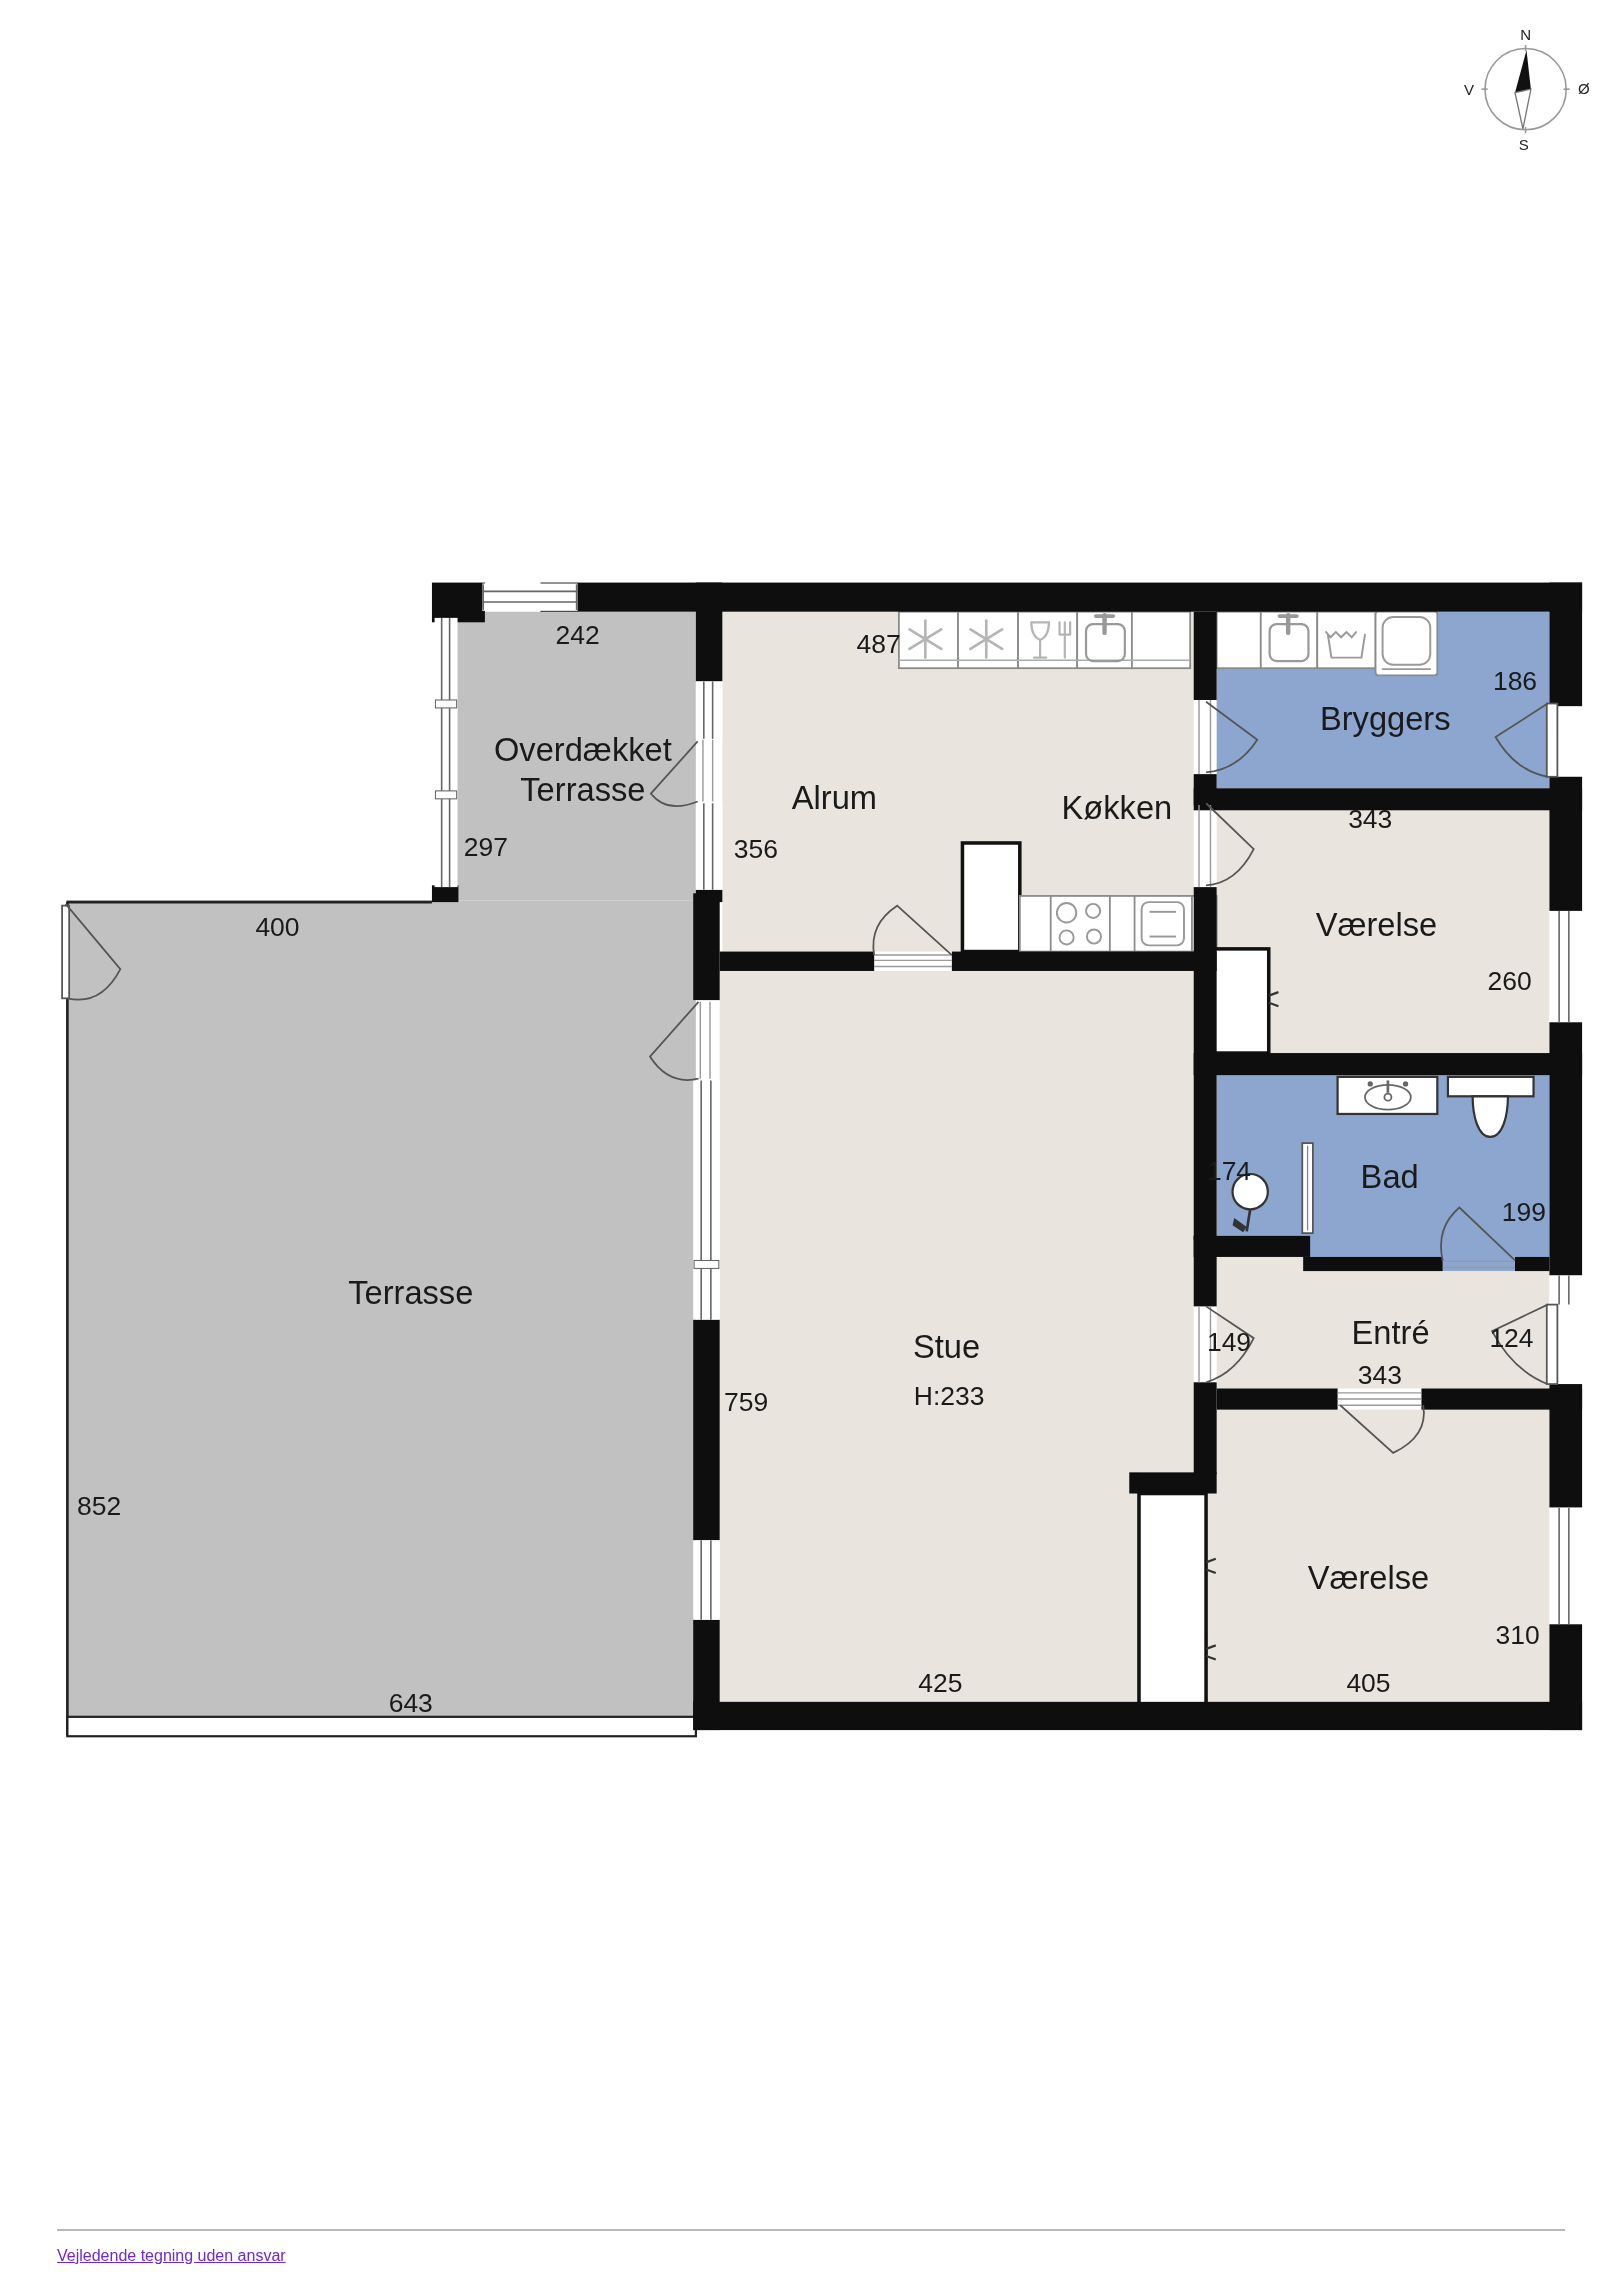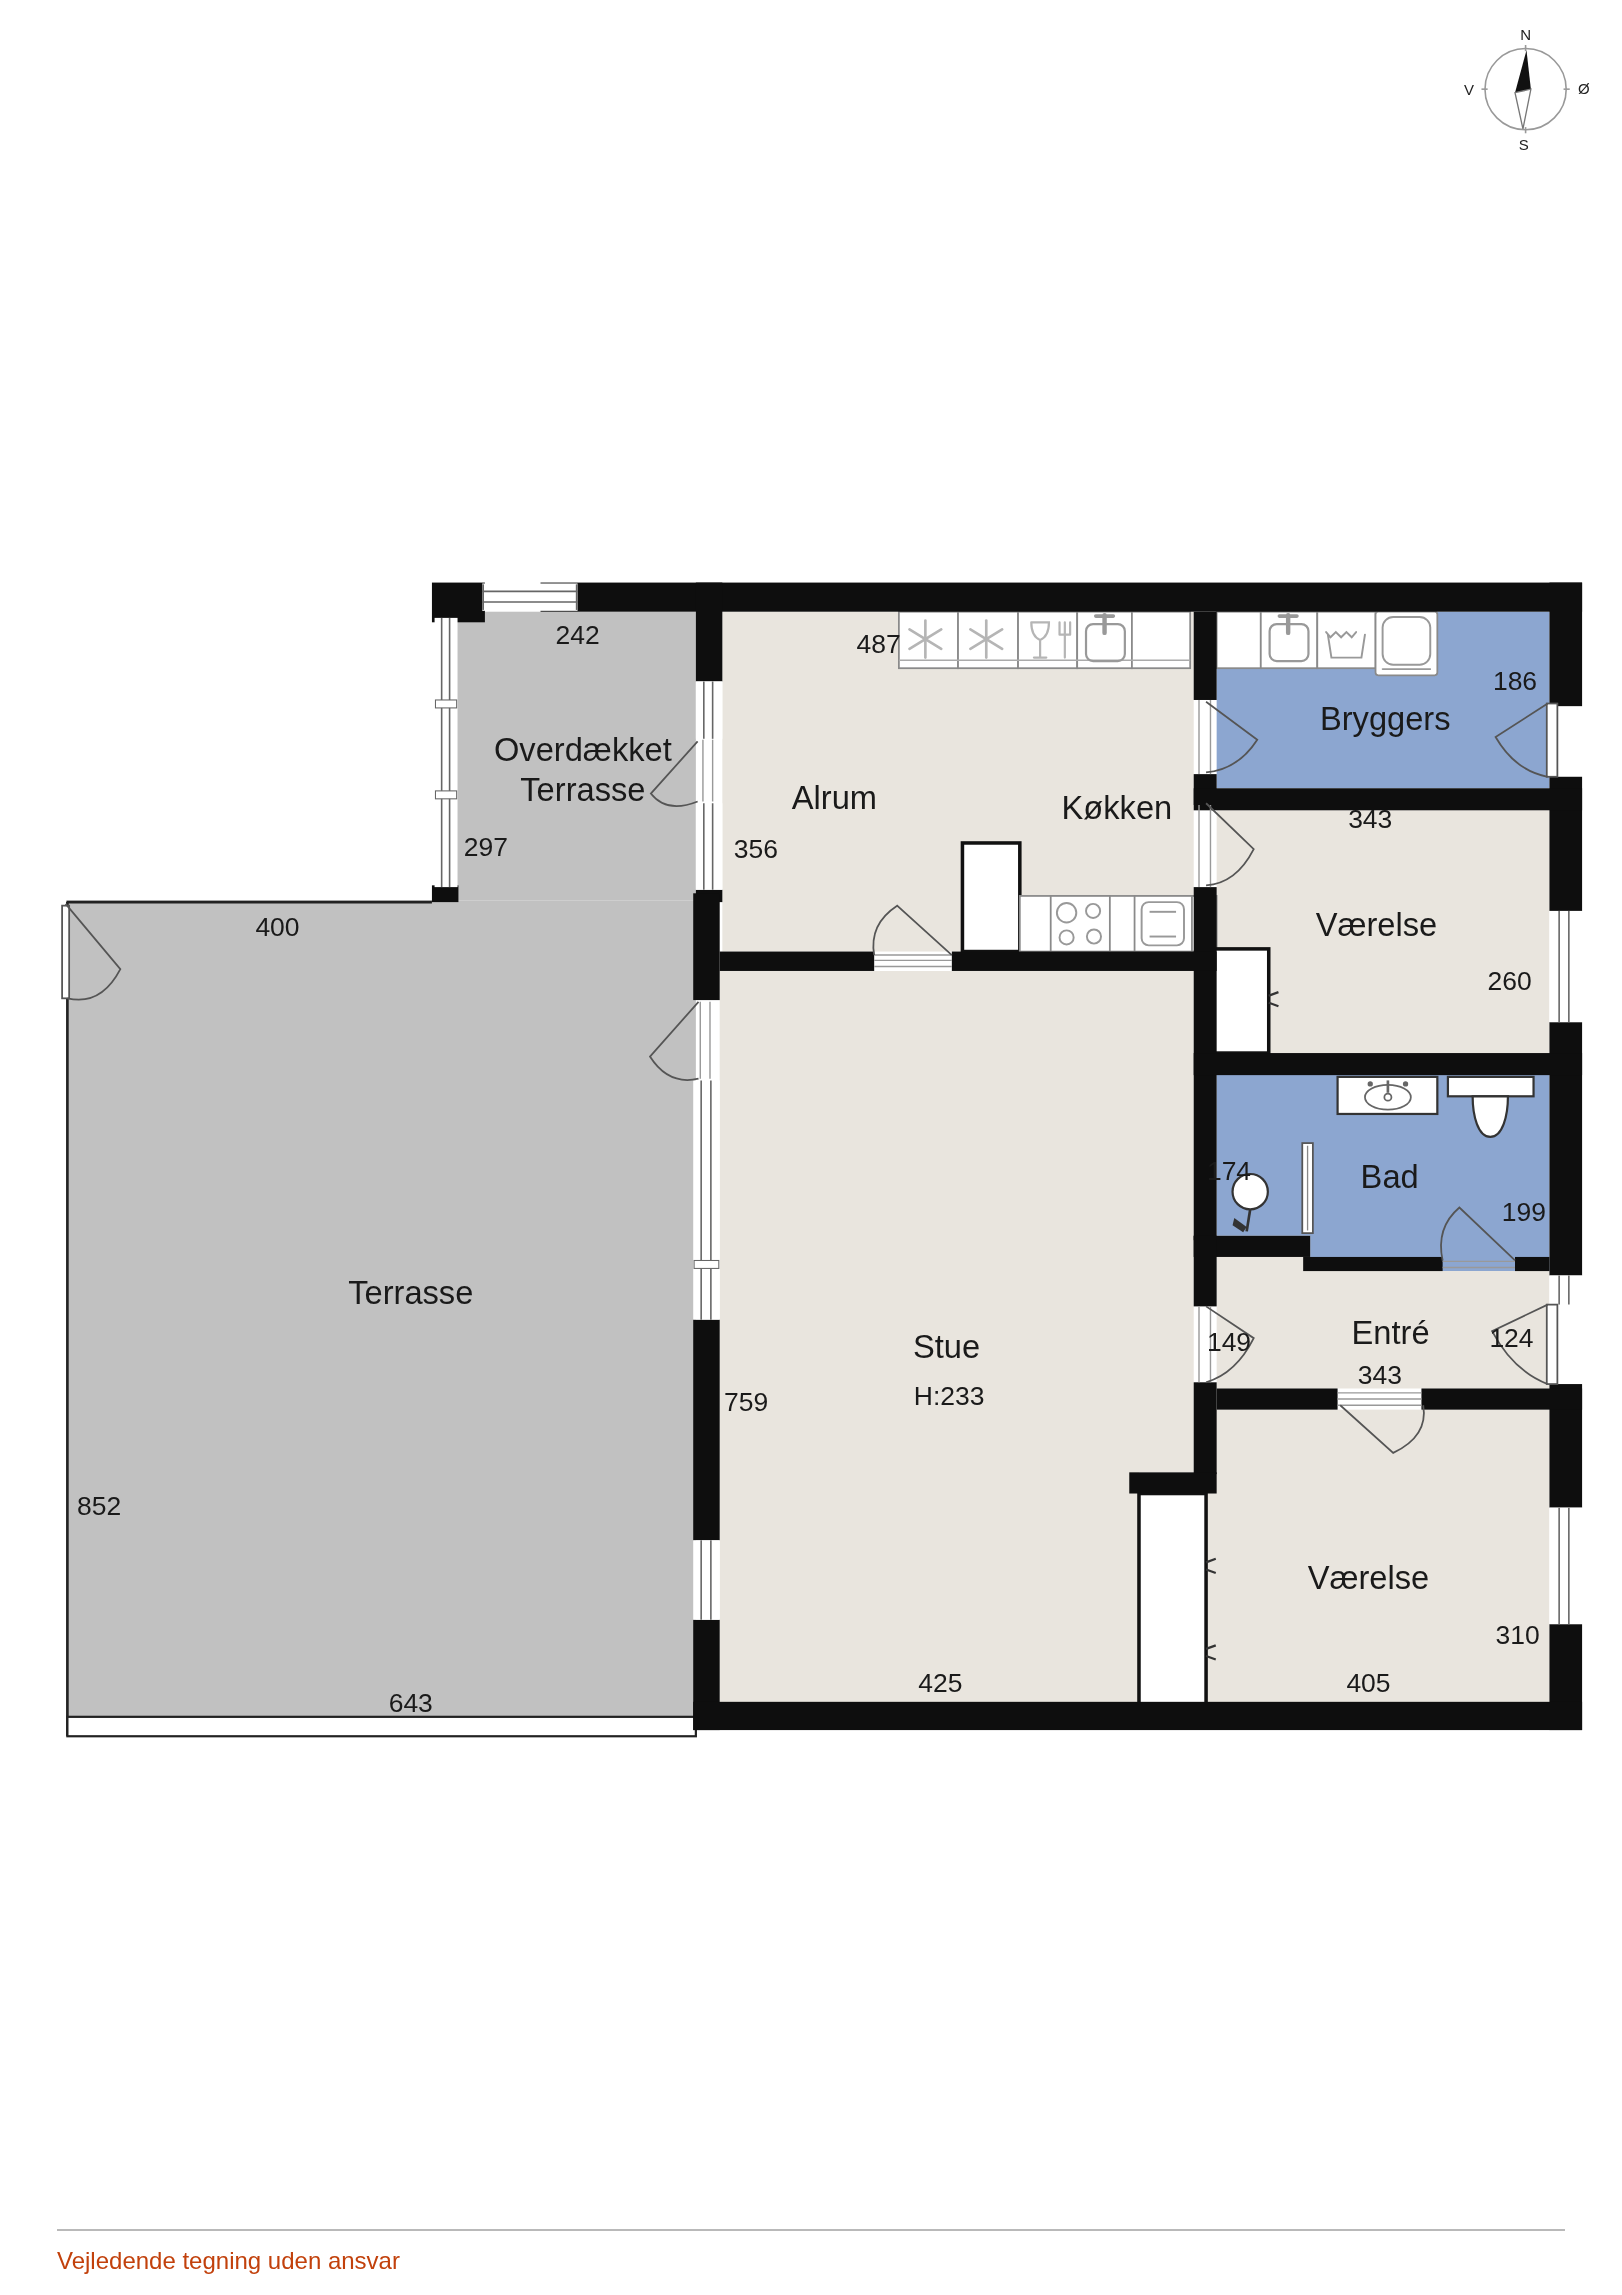--- a/index.html
+++ b/index.html
@@ -6,21 +6,21 @@
   #page{position:relative;width:1623px;height:2295px;background:#fff;overflow:hidden;
         font-family:"Liberation Sans", sans-serif;}
   #plan-svg{position:absolute;left:0;top:0;}
   svg text{font-family:"Liberation Sans", sans-serif;fill:#1a1a1a;}
   .room-label{font-size:37px;}
   .dim{font-size:30px;}
   .compass-letter{font-size:17px;fill:#222;}
   #footer{position:absolute;left:0;top:2220px;width:1623px;}
   #footer .rule{position:absolute;left:57px;top:8.8px;width:1508px;height:0;
                 border-top:2.2px solid #b9b9b9;}
-  #footer .disclaimer{position:absolute;left:57px;top:26.5px;font-size:24px;color:#c2410c;}
+  #footer .disclaimer{position:absolute;left:57px;top:26.5px;font-size:16px;color:#6d28d9;text-decoration:underline;}
 </style>
 </head>
 <body>
 
 <div id="page">
 
 <svg id="plan-svg" width="1623" height="2295" viewBox="0 0 1838 2600">
 
   <g>
     <rect x="75" y="1020" width="713" height="925" fill="#c1c1c1"></rect>

